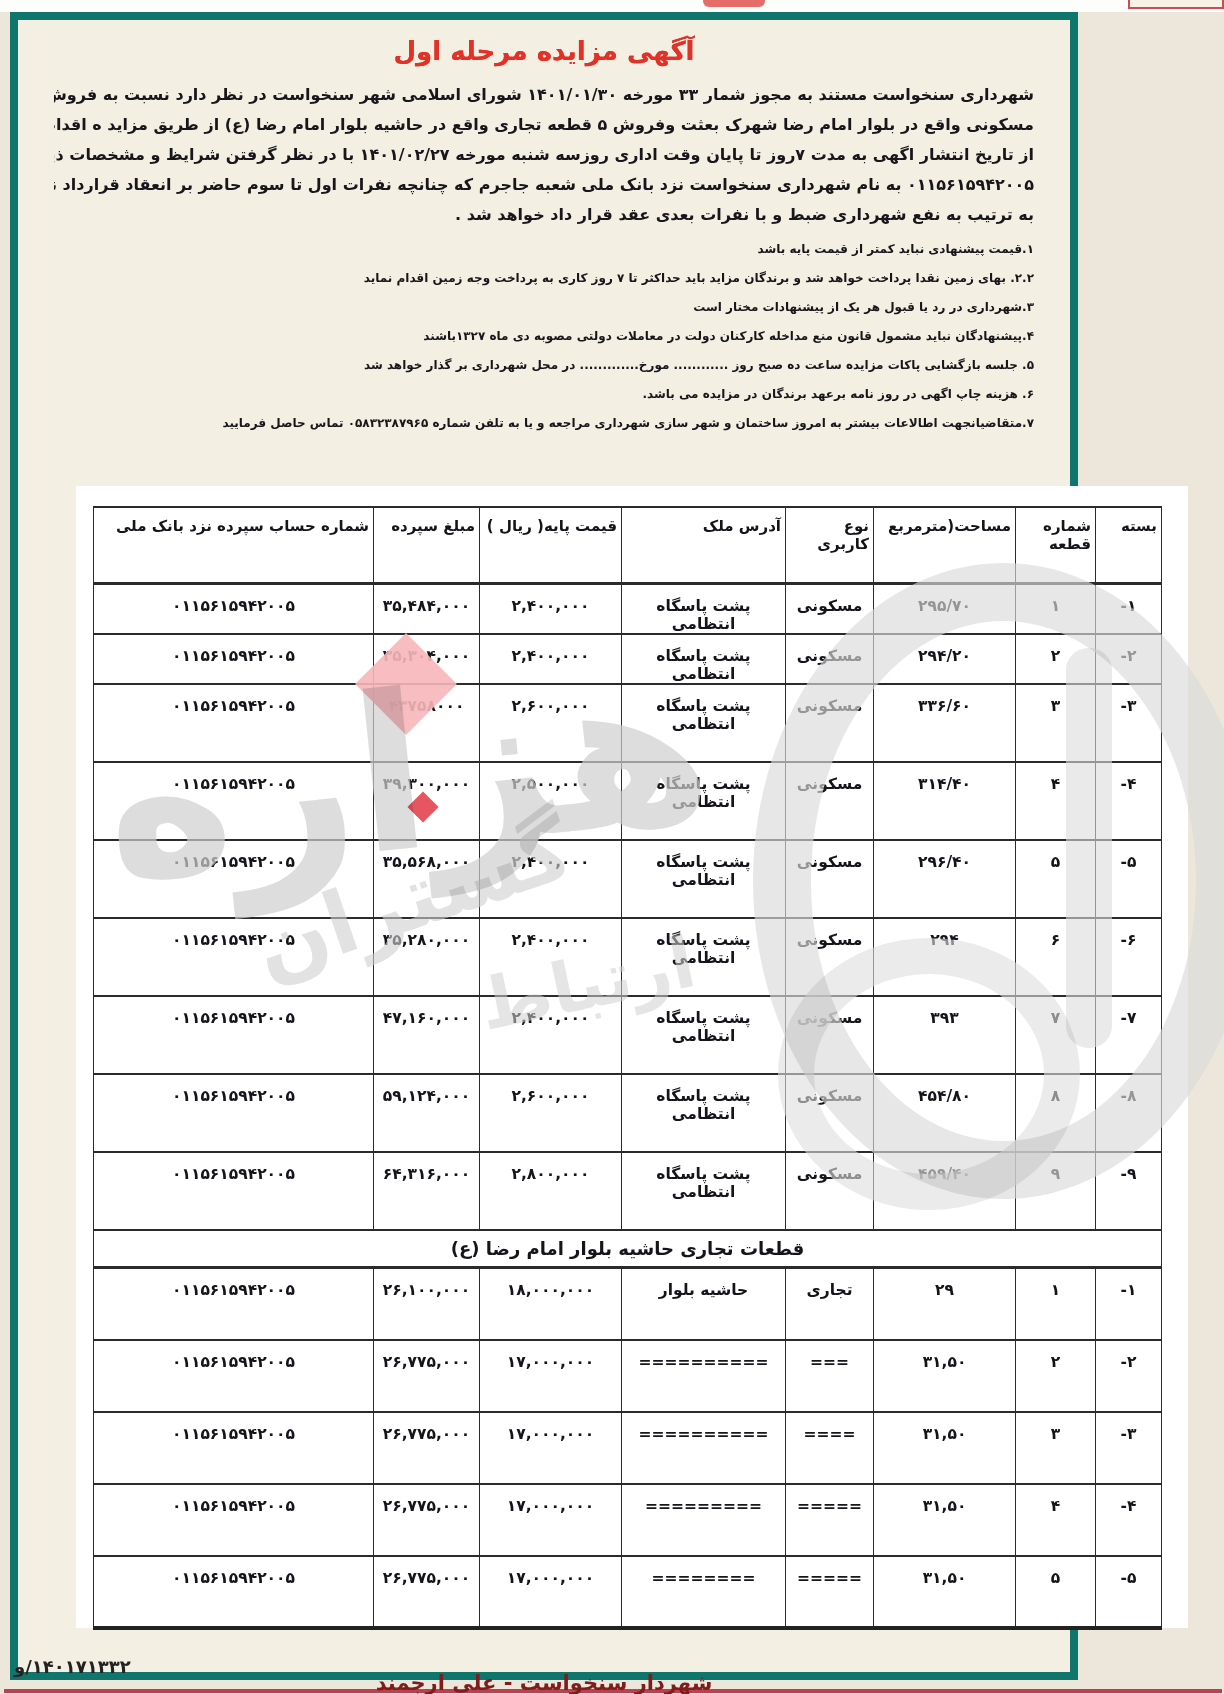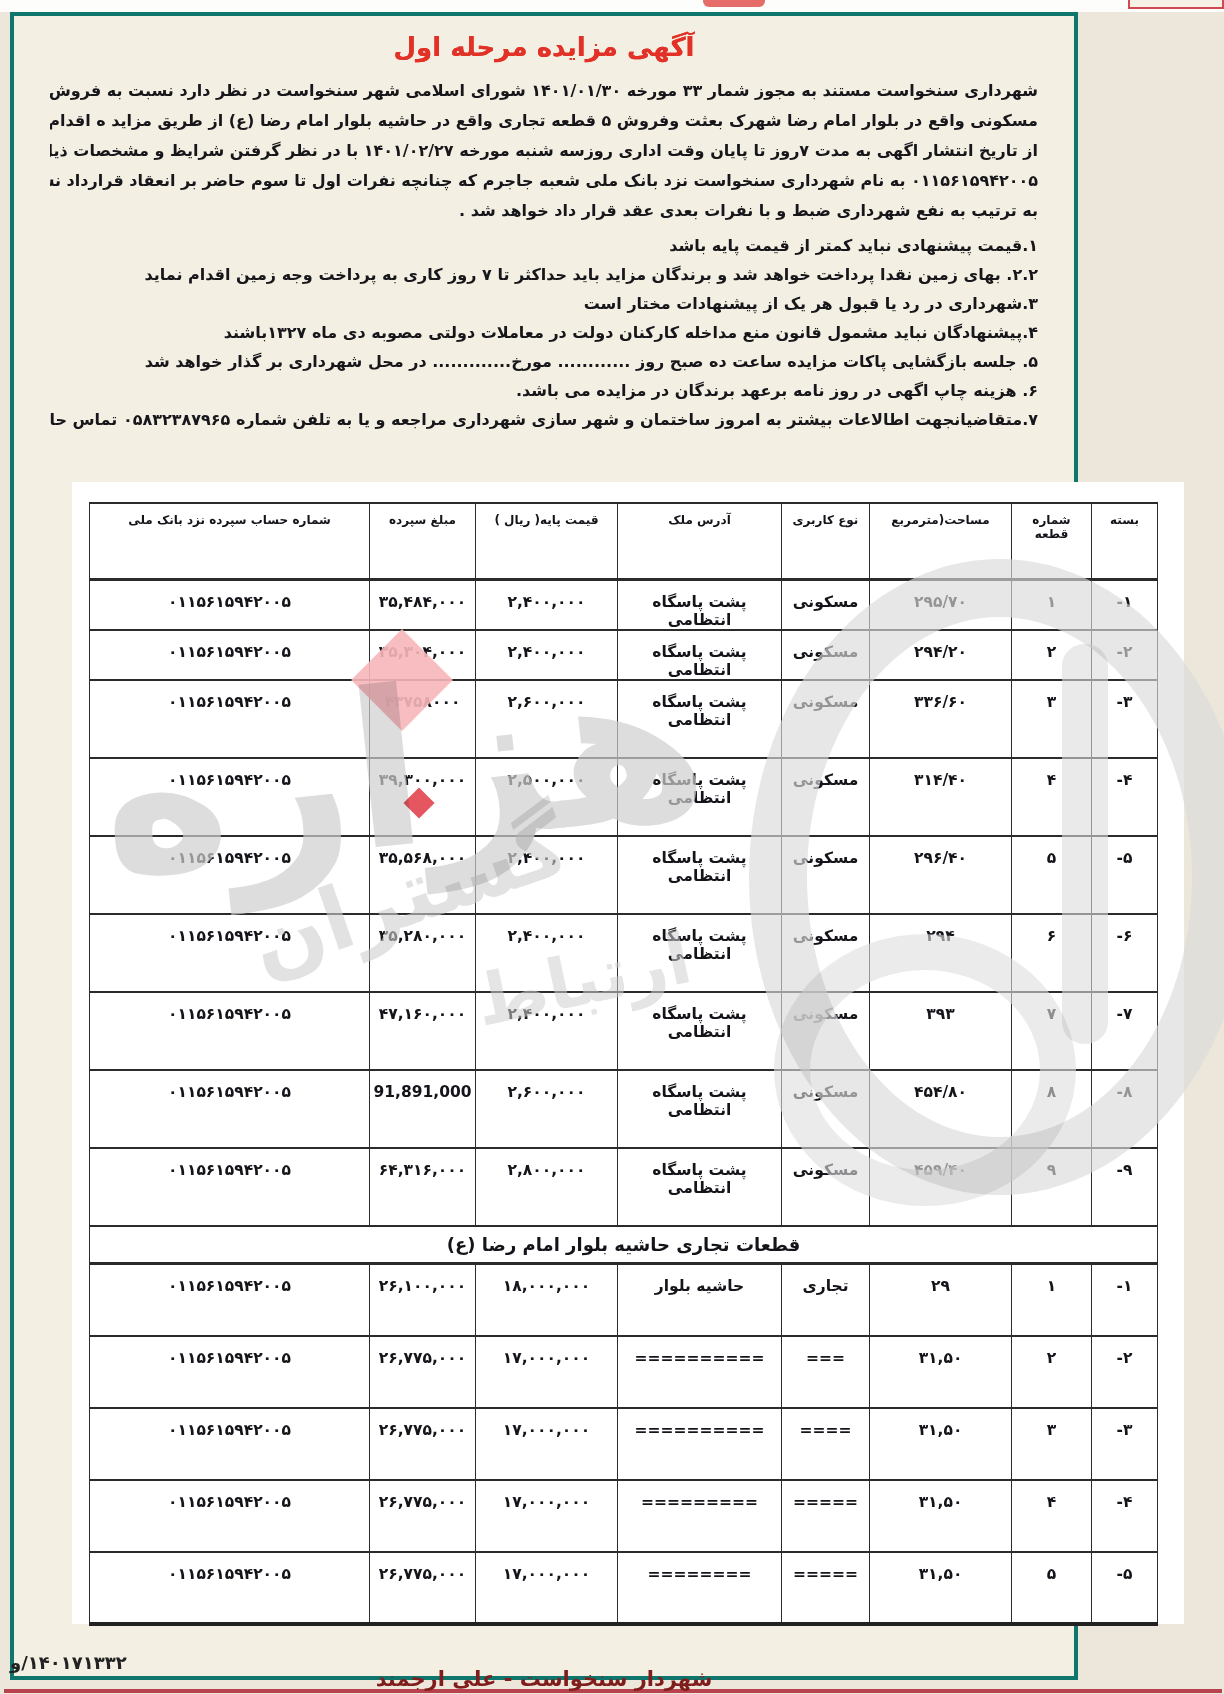--- a/index.html
+++ b/index.html
@@ -3,40 +3,40 @@
 <meta charset="utf-8">
 <style>
   html,body{margin:0;padding:0;}
   body{width:1224px;height:1694px;font-family:"DejaVu Sans",sans-serif;}
   .page{position:relative;width:1224px;height:1694px;background:#ece7da;overflow:hidden;}
   .top-strip{position:absolute;left:0;top:0;width:1224px;height:12px;background:#fdfdfb;}
   .frag{position:absolute;top:0;}
   .frag-a{left:703px;width:62px;height:7px;background:#e2524f;border-radius:0 0 6px 6px;opacity:.85;}
   .frag-b{left:1128px;width:92px;height:7px;background:#f6f2e6;border:2px solid #cf4a52;border-top:none;}
   .ad{position:absolute;left:10px;top:12px;width:1068px;height:1668px;box-sizing:border-box;
-      background:#f3efe3;border:4px solid #0f766e;}
+      background:#f3efe3;border:8px solid #0f766e;}
   .bottom-line{position:absolute;left:4px;right:2px;bottom:1px;height:4px;background:#b8424e;}
 
   .title{margin:4px 0 0;padding-top:10px;text-align:center;color:#e23228;font-size:26px;line-height:34px;
          font-weight:bold;letter-spacing:0;text-shadow:0 0 .6px #e23228;}
   .body-lines{margin:12px 36px 0 36px;direction:rtl;}
   .body-lines .line{height:30px;line-height:30px;font-size:16px;font-weight:700;color:#17161a;
          white-space:nowrap;overflow:hidden;text-align:justify;text-align-last:justify;}
   .body-lines .line:last-of-type{text-align-last:right;}
   .conditions{margin:5px 36px 0 36px;direction:rtl;}
-  .conditions .cond{height:29px;line-height:29px;font-size:16px;font-weight:700;color:#17161a;
+  .conditions .cond{height:29px;line-height:29px;font-size:12px;font-weight:700;color:#17161a;
          white-space:nowrap;overflow:hidden;}
 
   .table-panel{position:absolute;left:58px;top:466px;width:1112px;height:1142px;background:#ffffff;z-index:1;}
   table.auction-table{position:absolute;top:20px;right:26px;width:1068px;border-collapse:collapse;
          direction:rtl;table-layout:fixed;background:#fff;}
   .auction-table th,.auction-table td{border:1.5px solid #2b2b2b;border-top-width:2px;border-bottom-width:2px;
          font-weight:700;color:#15141a;overflow:hidden;}
   .auction-table thead tr{height:76px;}
-  .auction-table th{vertical-align:top;padding:9px 4px 0 4px;font-size:12px;text-align:center;border-bottom-width:3px;}
+  .auction-table th{vertical-align:top;padding:9px 4px 0 4px;font-size:15px;text-align:right;border-bottom-width:3px;}
   .auction-table td{font-size:15.5px;text-align:center;vertical-align:top;padding:12px 3px 0 3px;}
   tbody.res tr:nth-of-type(1),tbody.res tr:nth-of-type(2){height:46px;}
   tbody.res tr:nth-of-type(n+3){height:78px;}
   tbody.sep tr{height:38px;}
   tbody.sep td{vertical-align:middle;padding:0;font-size:18px;border-bottom-width:3px;}
   tbody.com tr{height:72px;}
   tbody.com tr:last-child td{border-bottom:4px solid #222;}
 
   .signature{position:absolute;left:0;top:1616px;width:100%;text-align:center;color:#7f1d1d;
          font-size:21px;font-weight:bold;z-index:1;margin-top:35px;}
@@ -202,21 +202,21 @@
               <td>۰۱۱۵۶۱۵۹۴۲۰۰۵</td>
             </tr>
 
             <tr>
               <td>۸-</td>
               <td>۸</td>
               <td>۴۵۴/۸۰</td>
               <td>مسکونی</td>
               <td>پشت پاسگاه انتظامی</td>
               <td>۲,۶۰۰,۰۰۰</td>
-              <td>91,891,000</td>
+              <td>۵۹,۱۲۴,۰۰۰</td>
               <td>۰۱۱۵۶۱۵۹۴۲۰۰۵</td>
             </tr>
 
             <tr>
               <td>۹-</td>
               <td>۹</td>
               <td>۴۵۹/۴۰</td>
               <td>مسکونی</td>
               <td>پشت پاسگاه انتظامی</td>
               <td>۲,۸۰۰,۰۰۰</td>

